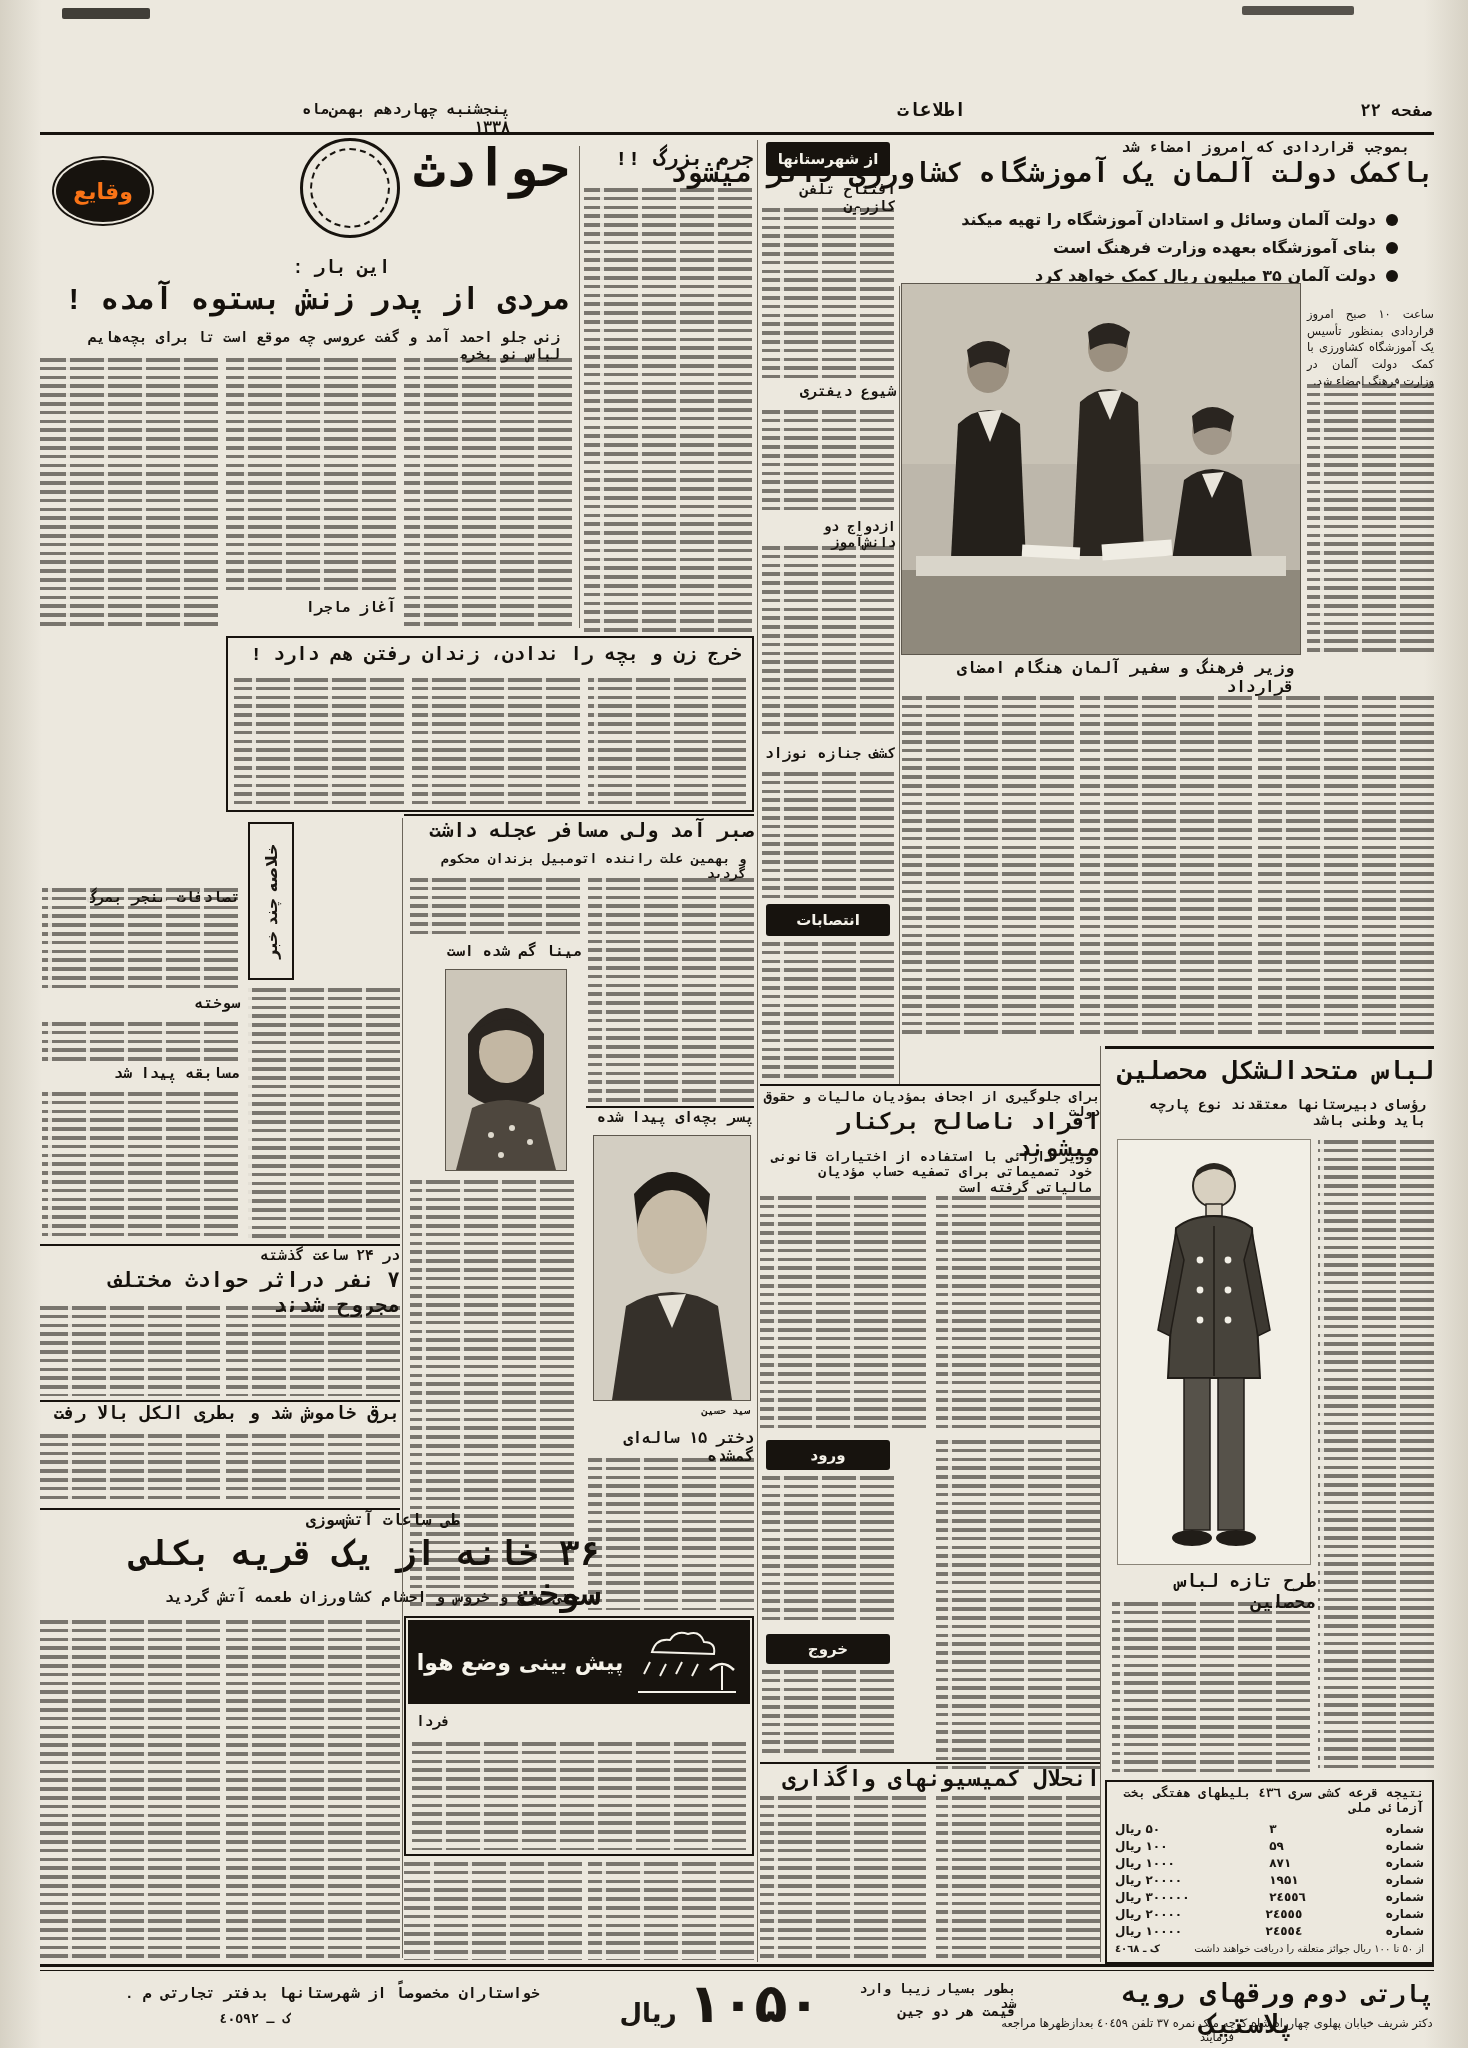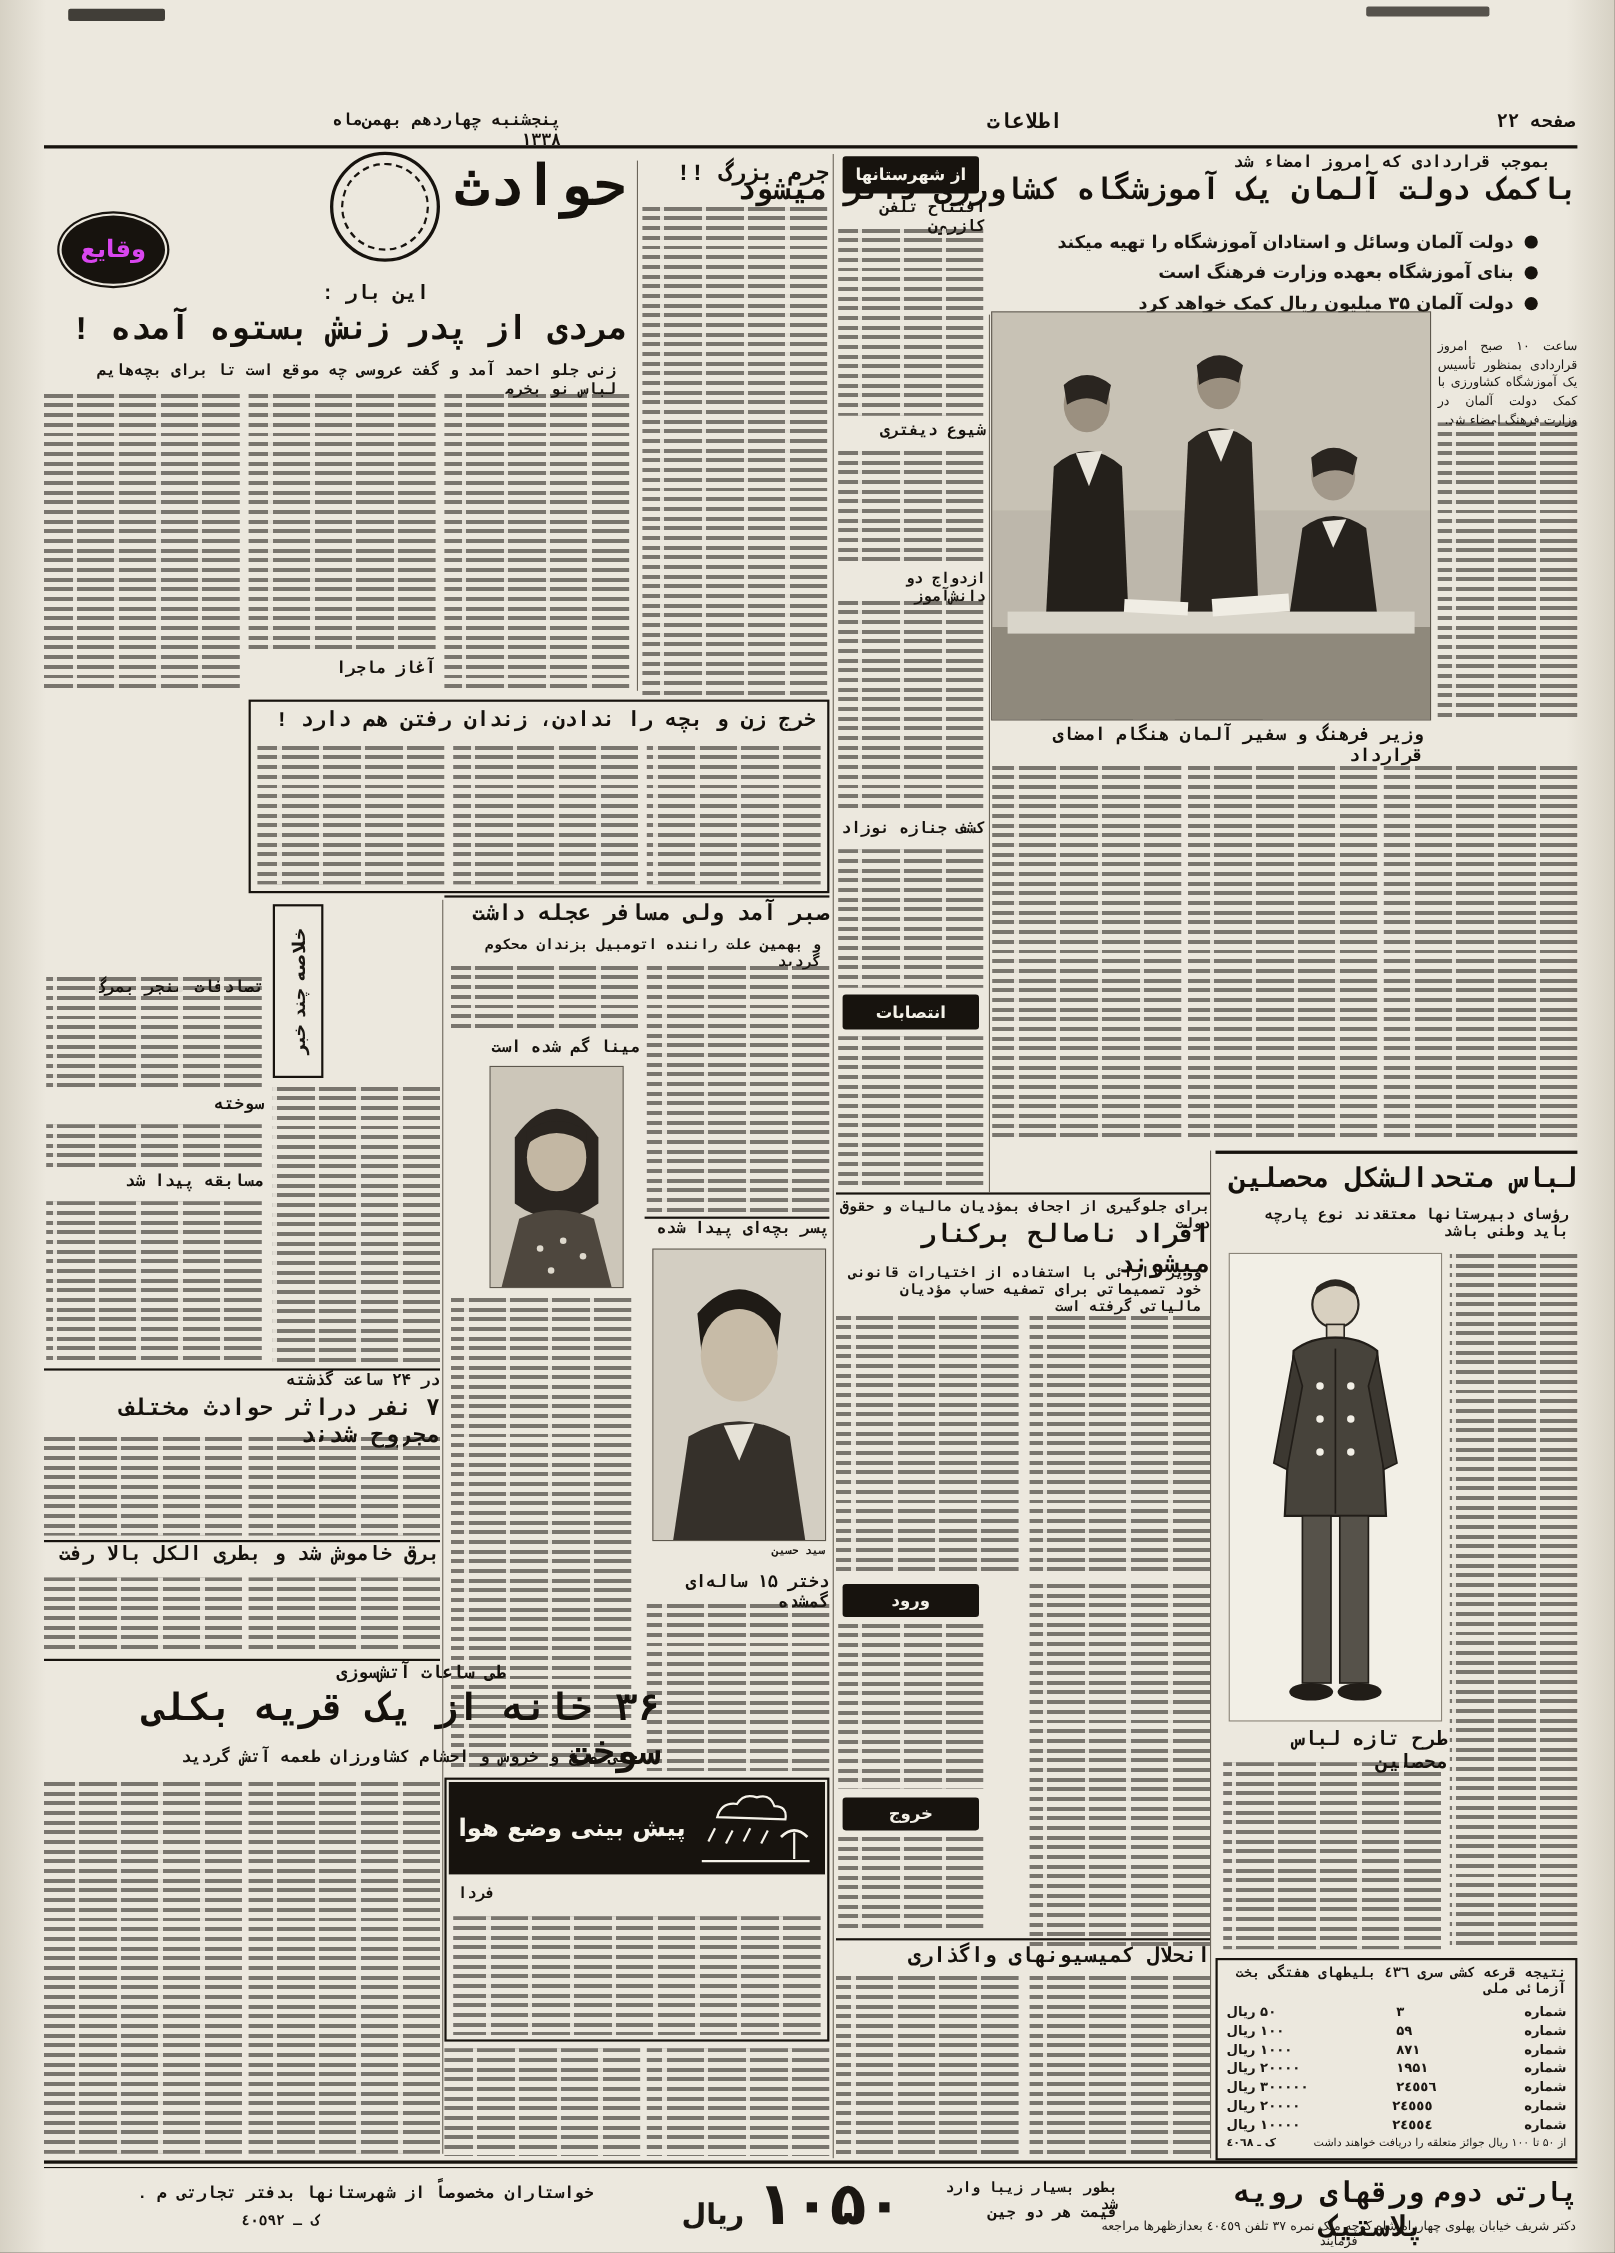--- a/index.html
+++ b/index.html
@@ -24,23 +24,23 @@
   }
   .rule  { background:#17130e; }
   .vrule { background:#6b655a; width:1px; }
   .box   { border:2px solid #17130e; }
   .photo { outline:1px solid #5d574d; background:#b8b2a6; }
   .bullet-row { display:flex; gap:10px; align-items:flex-start; margin-bottom:9px; }
   .dot { width:12px; height:12px; border-radius:50%; background:#17130e; margin-top:4px; flex:none; }
   .lead-in { font-size:11.5px; line-height:1.45; text-align:justify; }
   .lrow { display:flex; justify-content:space-between; font-size:12px; font-weight:bold; line-height:1.42; }
   .badge {
-    background:#17130e; color:#d946ef; border-radius:50%;
+    background:#17130e; color:#f97316; border-radius:50%;
     display:flex; align-items:center; justify-content:center;
-    font-weight:bold; box-shadow:0 0 0 2px #ece8de, 0 0 0 4px #17130e;margin-top:36px;
+    font-weight:bold; box-shadow:0 0 0 2px #ece8de, 0 0 0 4px #17130e;
   }
   .ornament { border:3px solid #17130e; border-radius:50%; }
   .ornament > div { position:absolute; inset:7px; border:2px dashed #17130e; border-radius:50%; }
   .vlabel-box { border:2px solid #17130e; }
   .vlabel-inner {
     position:absolute; left:0; top:0; width:154px; height:42px;
     transform:translateY(154px) rotate(-90deg); transform-origin:top left;
     display:flex; align-items:center; justify-content:center;
     font-weight:bold; font-size:16px;
   }
@@ -132,21 +132,21 @@
   <div class="abs fill" style="left:936px;top:1196px;width:164px;height:236px;"></div>
   <div class="abs fill" style="left:760px;top:1196px;width:166px;height:236px;"></div>
   <div class="abs fill" style="left:936px;top:1440px;width:164px;height:332px;"></div>
 
   <div class="abs label" style="left:766px;top:1440px;width:124px;height:30px;font-size:15px;">ورود</div>
   <div class="abs fill" style="left:762px;top:1476px;width:132px;height:150px;"></div>
   <div class="abs label" style="left:766px;top:1634px;width:124px;height:30px;font-size:15px;">خروج</div>
   <div class="abs fill" style="left:762px;top:1670px;width:132px;height:88px;"></div>
 
   <div class="abs rule" style="left:760px;top:1762px;width:340px;height:2px;"></div>
-  <div class="abs hl" style="left:760px;top:1768px;width:340px;font-size:19px;">انحلال کمیسیونهای واگذاری</div>
+  <div class="abs hl" style="left:760px;top:1768px;width:340px;font-size:22px;">انحلال کمیسیونهای واگذاری</div>
   <div class="abs fill" style="left:936px;top:1796px;width:164px;height:166px;"></div>
   <div class="abs fill" style="left:760px;top:1796px;width:166px;height:166px;"></div>
 
   <div class="abs rule" style="left:1105px;top:1046px;width:329px;height:3px;"></div>
   <div class="abs vrule" style="left:1100px;top:1046px;height:916px;"></div>
   <div class="abs hl" style="left:1105px;top:1058px;width:329px;font-size:25px;">لباس متحدالشکل محصلین</div>
   <div class="abs hl" style="left:1113px;top:1098px;width:313px;font-size:13.5px;">رؤسای دبیرستانها معتقدند نوع پارچه باید وطنی باشد</div>
 
   <div class="abs" style="left:1118px;top:1140px;width:192px;height:424px;background:#f2efe6;outline:1px solid #8a8478;">
     <svg width="192" height="424" viewBox="0 0 192 424">

